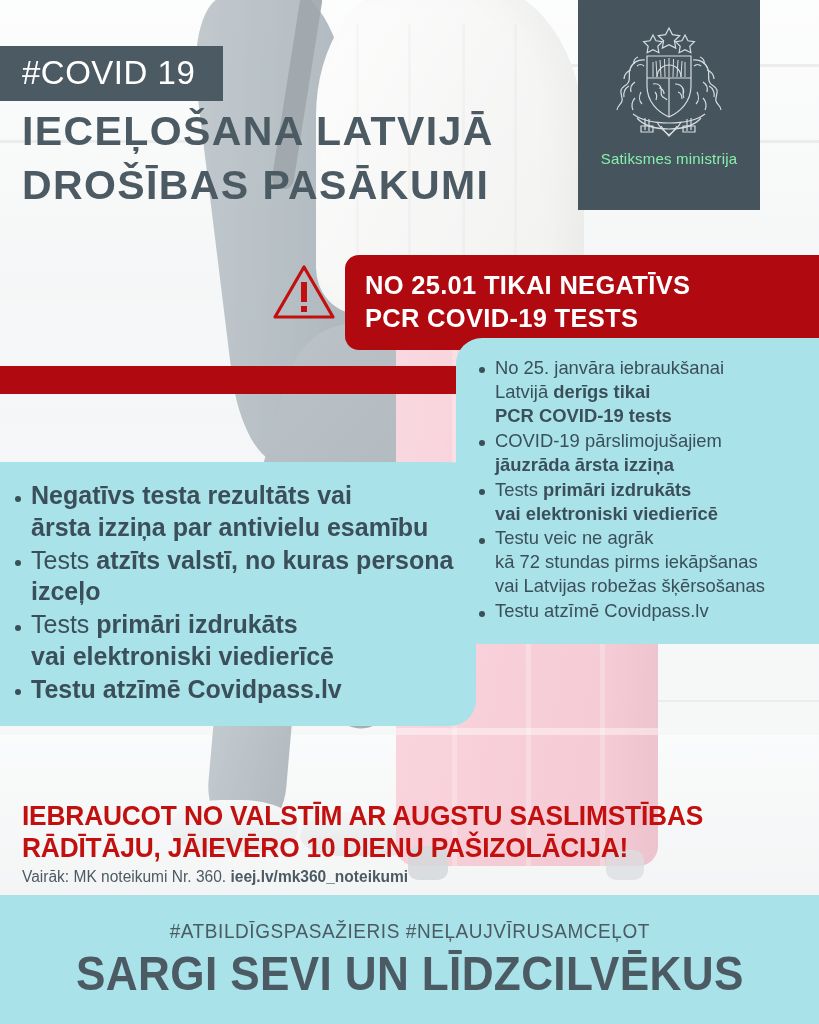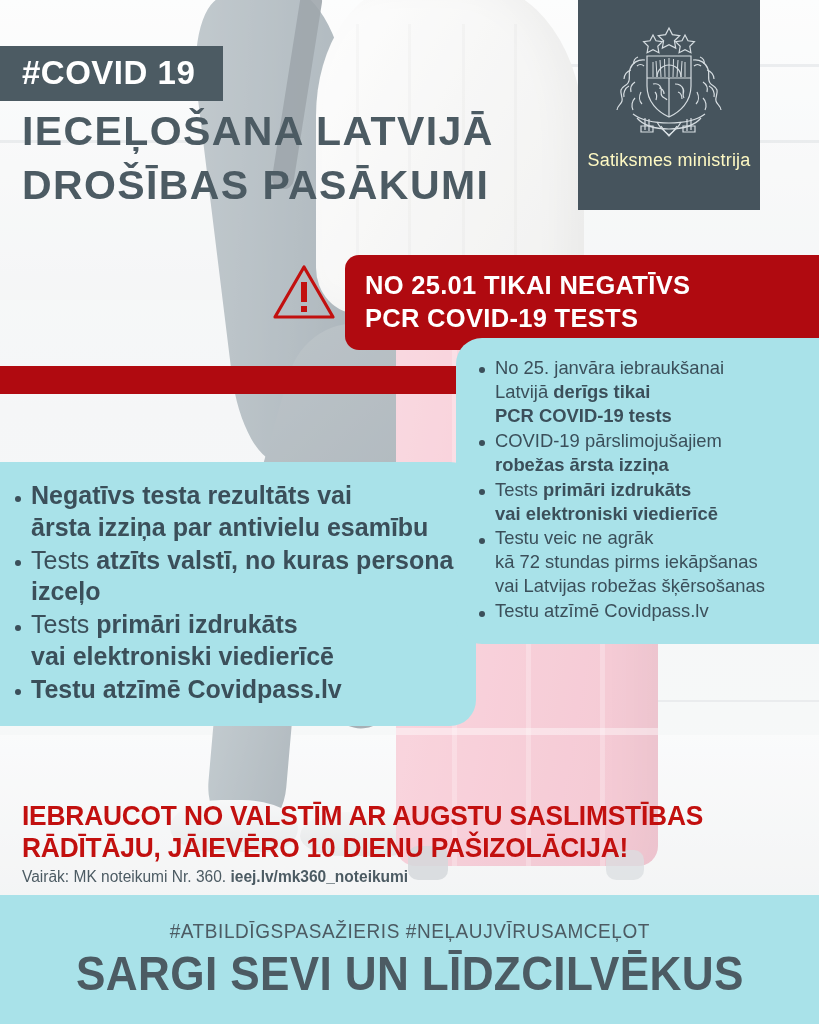--- a/index.html
+++ b/index.html
@@ -58,30 +58,30 @@
   .case-wheel2{position:absolute;left:606px;top:850px;width:38px;height:30px;
     background:#c3c9cd;border-radius:10px;opacity:.75;}
   .arm{position:absolute;left:444px;top:-20px;width:72px;height:120px;
     background:linear-gradient(160deg,#e9dfd9,#d9c9c1);border-radius:40% 50% 30% 30%;}
   .strap{position:absolute;left:286px;top:-10px;width:22px;height:200px;
     background:#5f6d76;border-radius:10px;transform:rotate(9deg);opacity:.9;}
   .photo-veil{position:absolute;inset:0;background:rgba(255,255,255,.40);}
 
   
   .covid-tag{position:absolute;left:0;top:46px;padding:10px 28px 12px 22px;
-    background:#4c5b63;color:#fff;font-size:33px;font-weight:bold;letter-spacing:.5px;line-height:1;}
+    background:#4c5b63;color:#fff;font-size:33px;font-weight:normal;letter-spacing:.5px;line-height:1;}
   .h1{position:absolute;left:22px;top:104px;color:#4c5b63;font-size:41px;
     font-weight:bold;letter-spacing:1.4px;line-height:1.32;}
   .h1 .l2{display:block;}
 
   
   .ministry{position:absolute;left:578px;top:0;width:182px;height:210px;background:#46545d;
     display:flex;flex-direction:column;align-items:center;justify-content:flex-start;}
   .ministry svg{margin-top:22px;}
-  .ministry .mlabel{color:#fef9c3;font-size:18px;margin-top:10px;letter-spacing:.2px;}
+  .ministry .mlabel{color:#86efac;font-size:15px;margin-top:10px;letter-spacing:.2px;}
 
   
   .warn{position:absolute;left:272px;top:262px;width:64px;height:60px;}
 
   
   .banner{position:absolute;background:#b00a10;color:#fff;font-weight:bold;}
   .banner-right{left:345px;top:255px;width:474px;padding:14px 20px 16px 20px;
     border-radius:14px 0 0 14px;font-size:25.5px;line-height:1.28;letter-spacing:.3px;}
   .banner-left{left:-14px;top:366px;width:436px;padding:13px 20px 15px 34px;
     border-radius:0 22px 22px 0;font-size:25.5px;line-height:1.28;letter-spacing:.2px;}
@@ -231,21 +231,21 @@
       <li><b>Negatīvs testa rezultāts vai<br>ārsta izziņa par antivielu esamību</b></li>
       <li><span class="reg">Tests </span><b>atzīts valstī, no kuras persona<br>izceļo</b></li>
       <li><span class="reg">Tests </span><b>primāri izdrukāts<br>vai elektroniski viedierīcē</b></li>
       <li><b>Testu atzīmē Covidpass.lv</b></li>
     </ul>
   </div>
 
   <div class="panel panel-right">
     <ul class="blist">
       <li>No 25. janvāra iebraukšanai<br>Latvijā <b>derīgs tikai<br>PCR COVID-19 tests</b></li>
-      <li>COVID-19 pārslimojušajiem<br><b>robežas ārsta izziņa</b></li>
+      <li>COVID-19 pārslimojušajiem<br><b>jāuzrāda ārsta izziņa</b></li>
       <li>Tests <b>primāri izdrukāts<br>vai elektroniski viedierīcē</b></li>
       <li>Testu veic ne agrāk<br>kā 72 stundas pirms iekāpšanas<br>vai Latvijas robežas šķērsošanas</li>
       <li>Testu atzīmē Covidpass.lv</li>
     </ul>
   </div>
 
   <div class="bottom-warn">
     <span>IEBRAUCOT NO VALSTĪM AR AUGSTU SASLIMSTĪBAS</span>
     <span>RĀDĪTĀJU, JĀIEVĒRO 10 DIENU PAŠIZOLĀCIJA!</span>
   </div>

